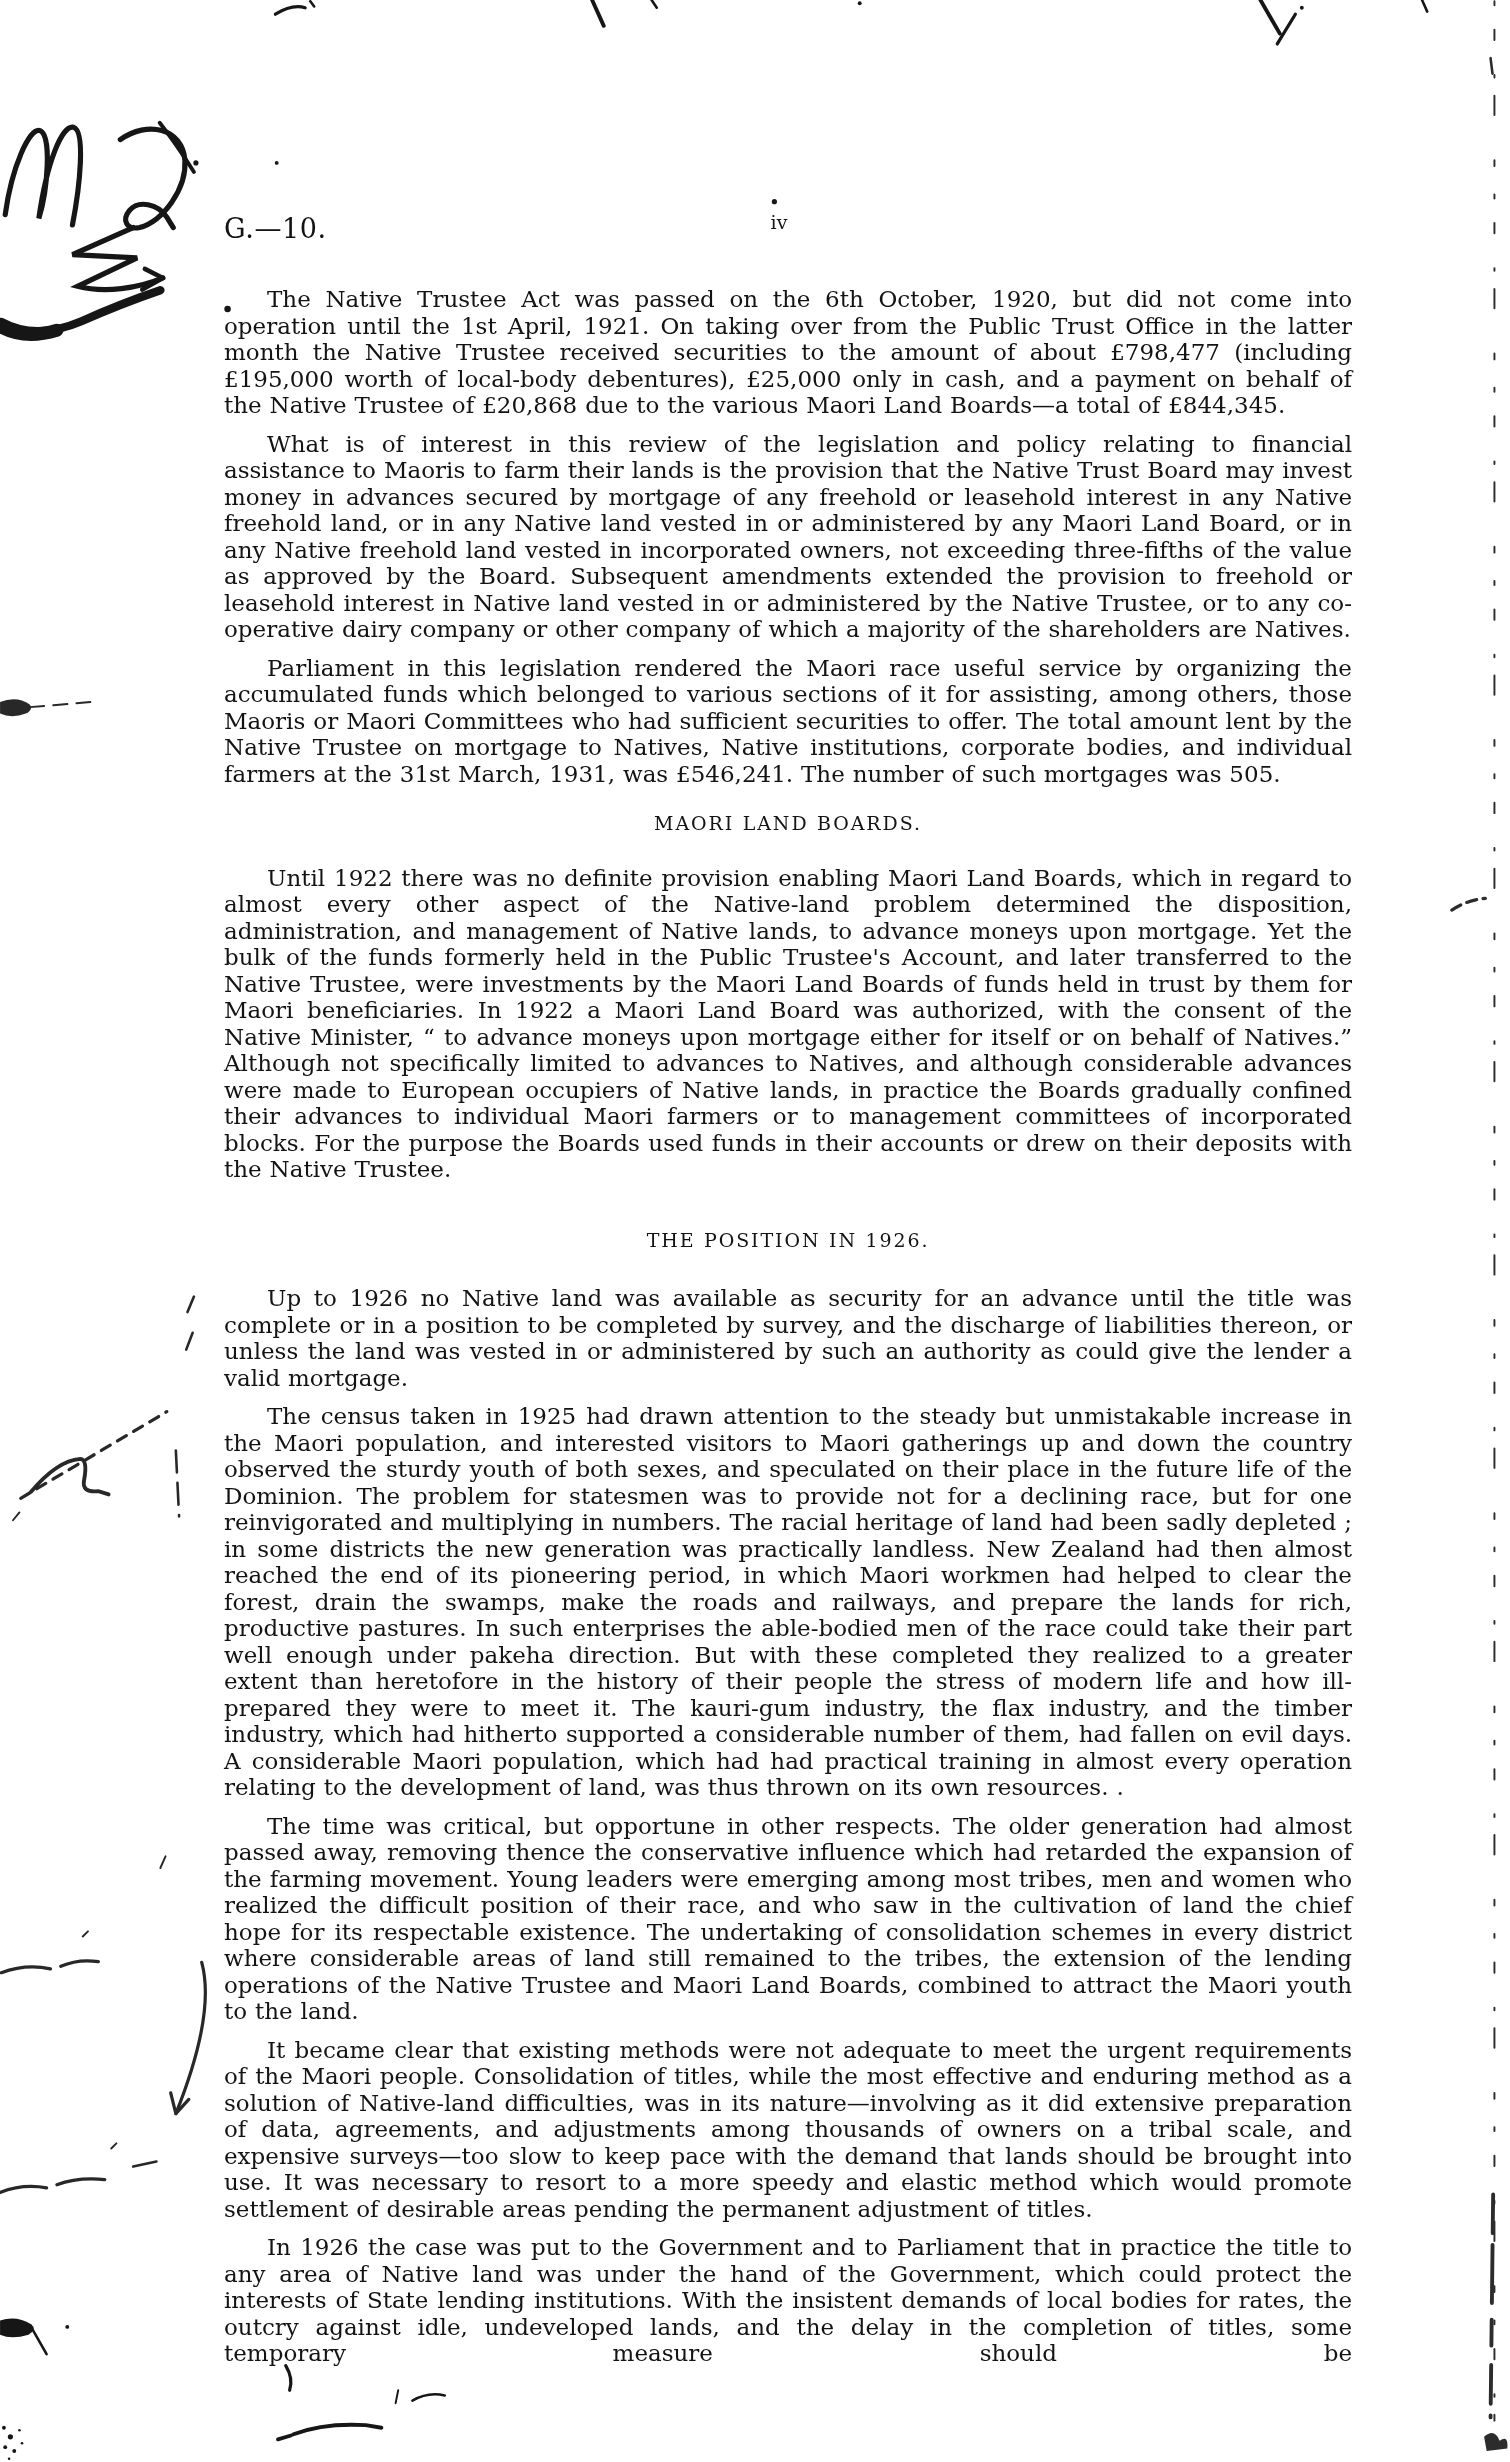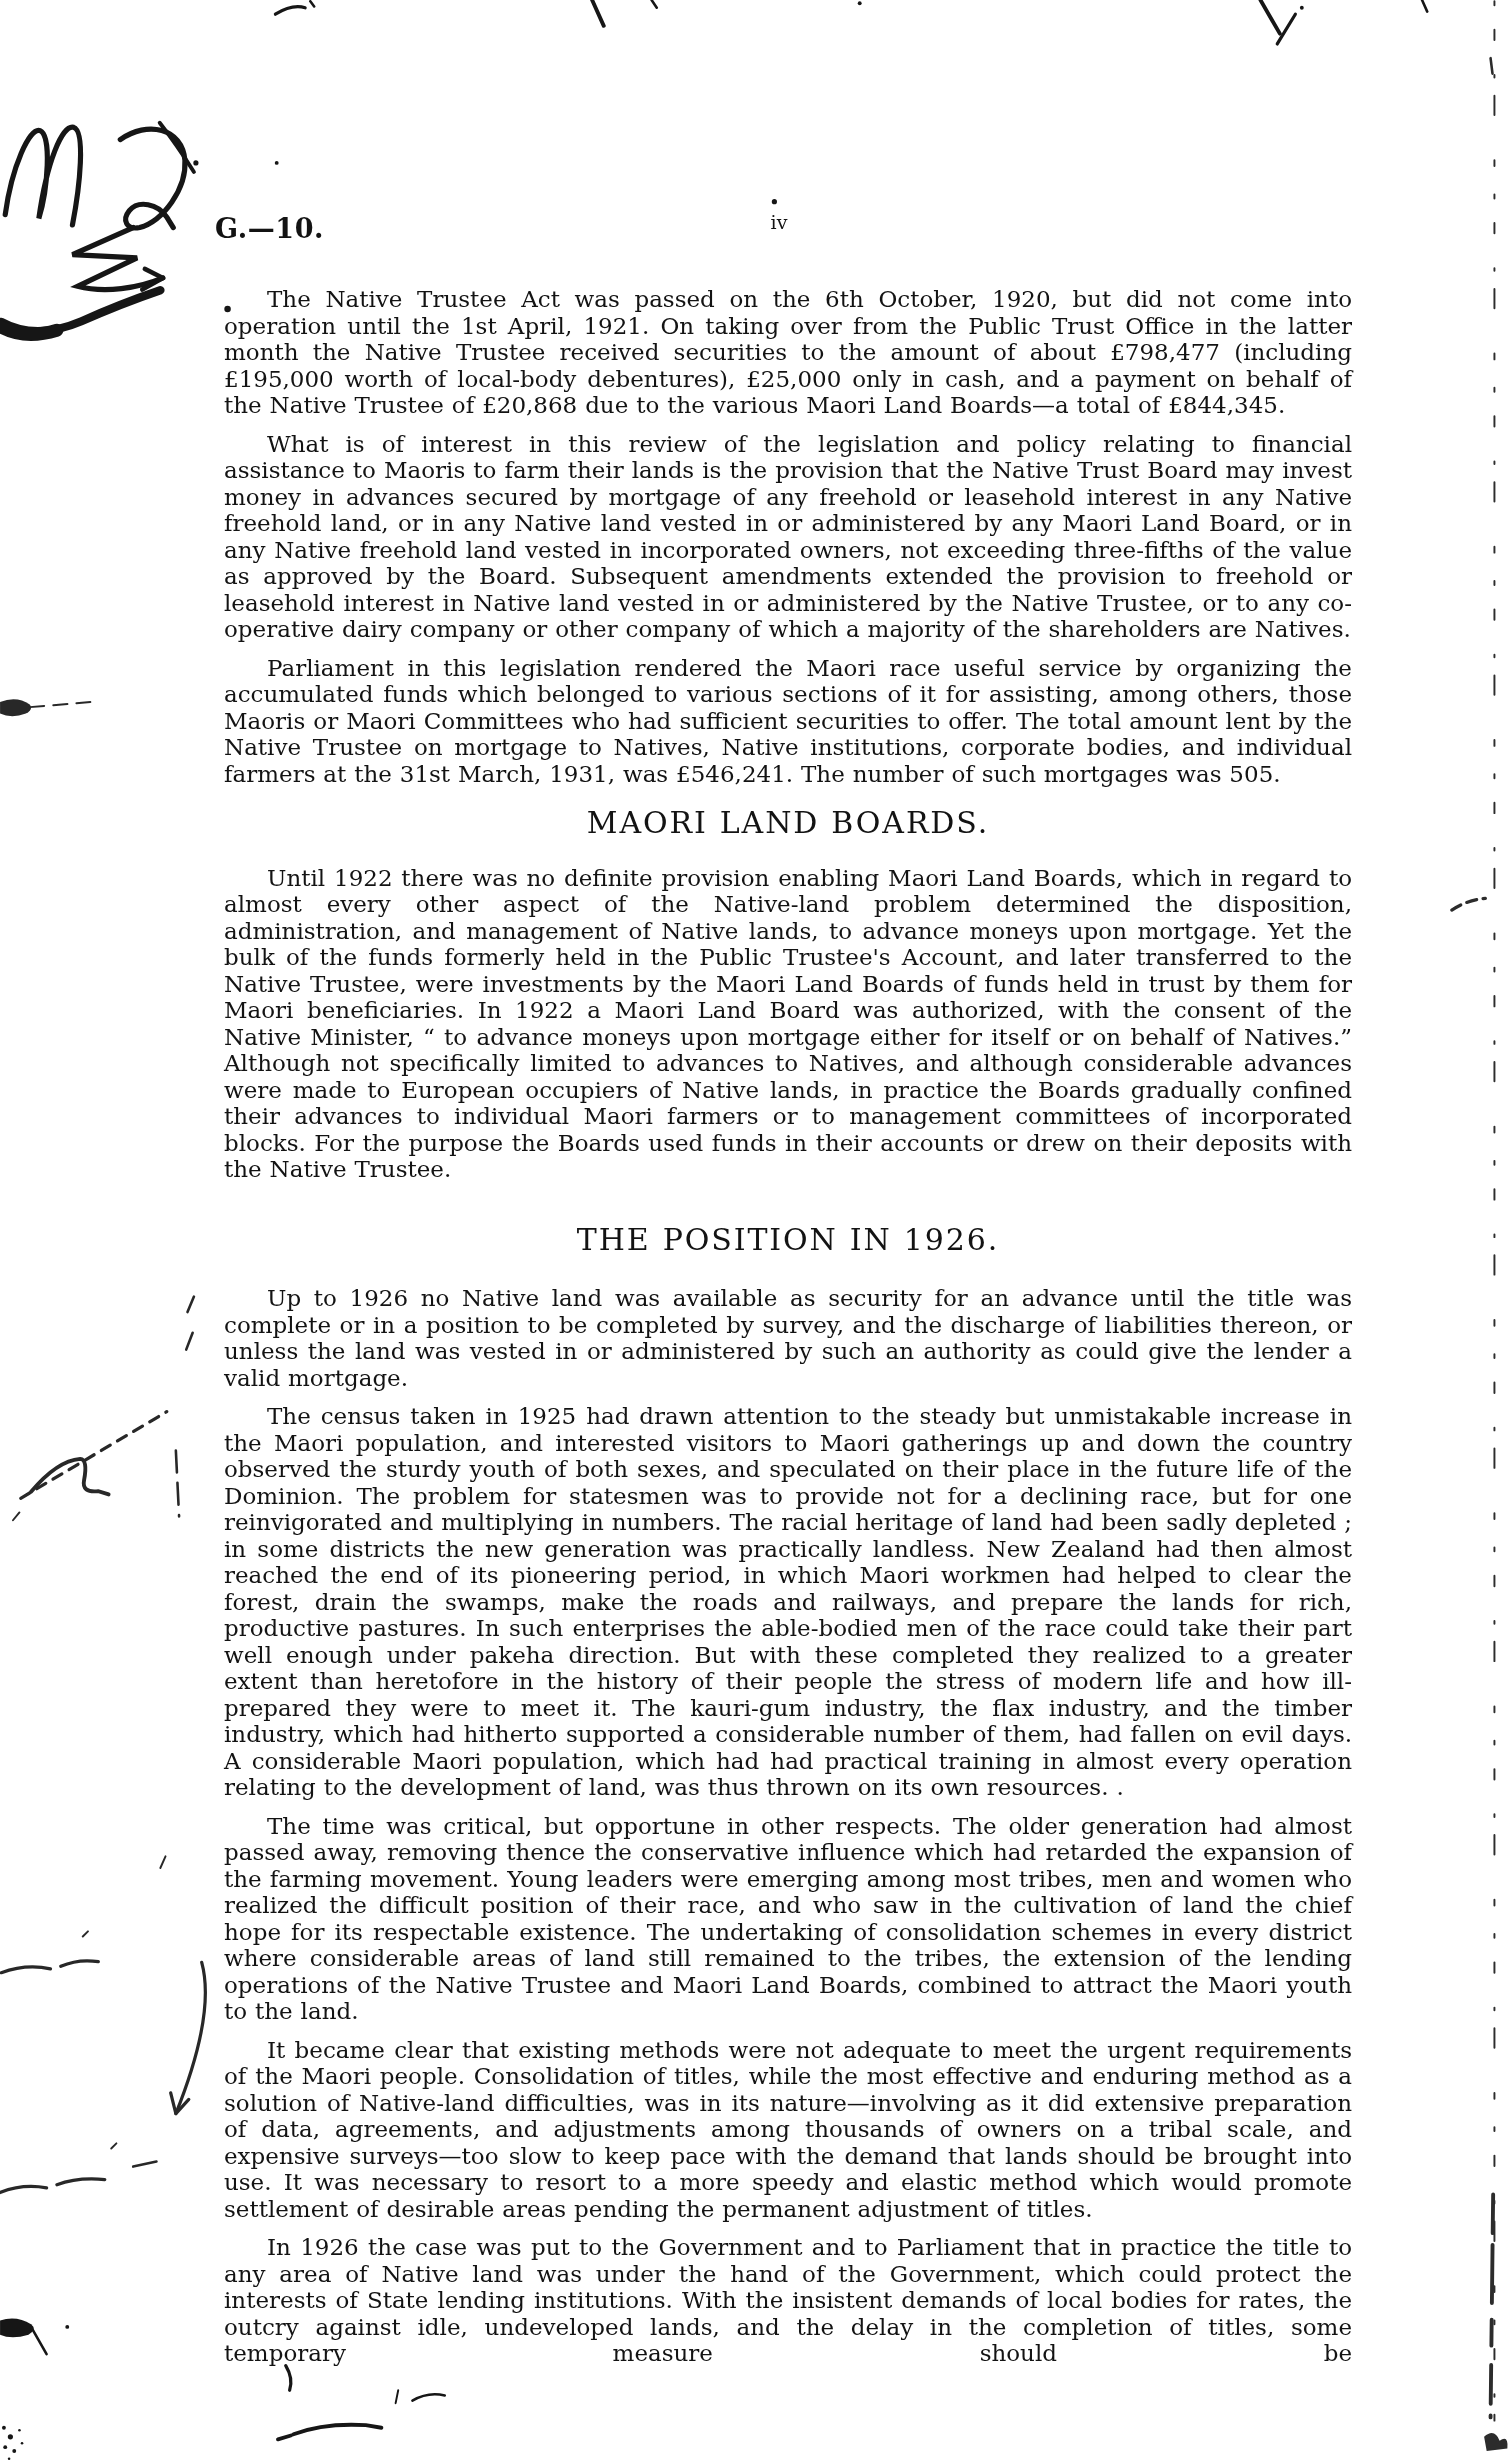--- a/index.html
+++ b/index.html
@@ -5,41 +5,41 @@
   html,body { margin:0; padding:0; background:#e8e8e8; }
   .page {
     position:relative;
     width:1510px; height:2462px;
     background:#ffffff;
     font-family:"DejaVu Serif","Liberation Serif",serif;
     color:#131313;
     overflow:hidden;
   }
   .hdr-code {
-    position:absolute; left:215px; top:213px;
-    font-size:27px; letter-spacing:0.6px;font-weight:bold;
+    position:absolute; left:224px; top:213px;
+    font-size:27px; letter-spacing:0.6px;
   }
   .hdr-num {
     position:absolute; left:779px; top:211px;
     transform:translateX(-50%);
     font-size:19px;
   }
   .body-text {
     position:absolute; left:212px; top:274px; width:1152px;
     font-size:23px; line-height:26.5px;
     text-align:justify;
     word-spacing:0.6px;
   }
   .body-text p {
     margin:12px;
     text-indent:43px;
   }
   .sec {
     font-weight:normal;
-    font-size:30px;
+    font-size:19px;
     text-align:center;
     letter-spacing:1.9px;
     text-indent:0;
     margin:23px 0 28.4px 0;
   }
   .sec2 { margin:44px 0 32px 0; }
   .continues { text-align-last:justify; }
   .marks { position:absolute; left:0; top:0; pointer-events:none; }
 </style>
 </head>

